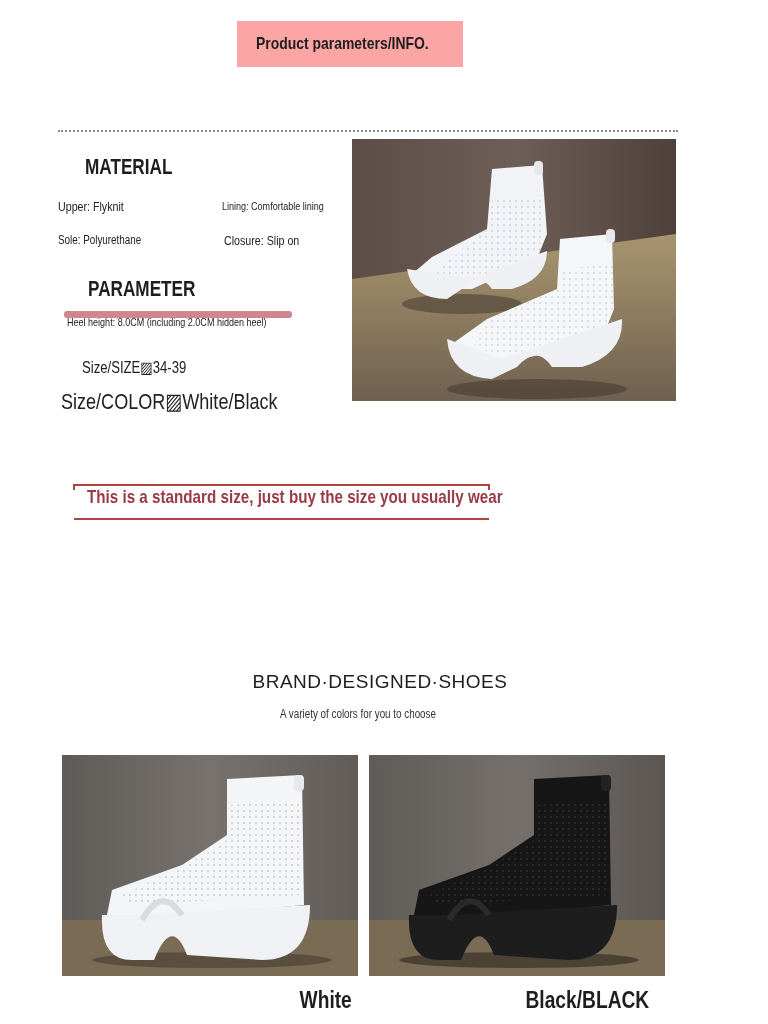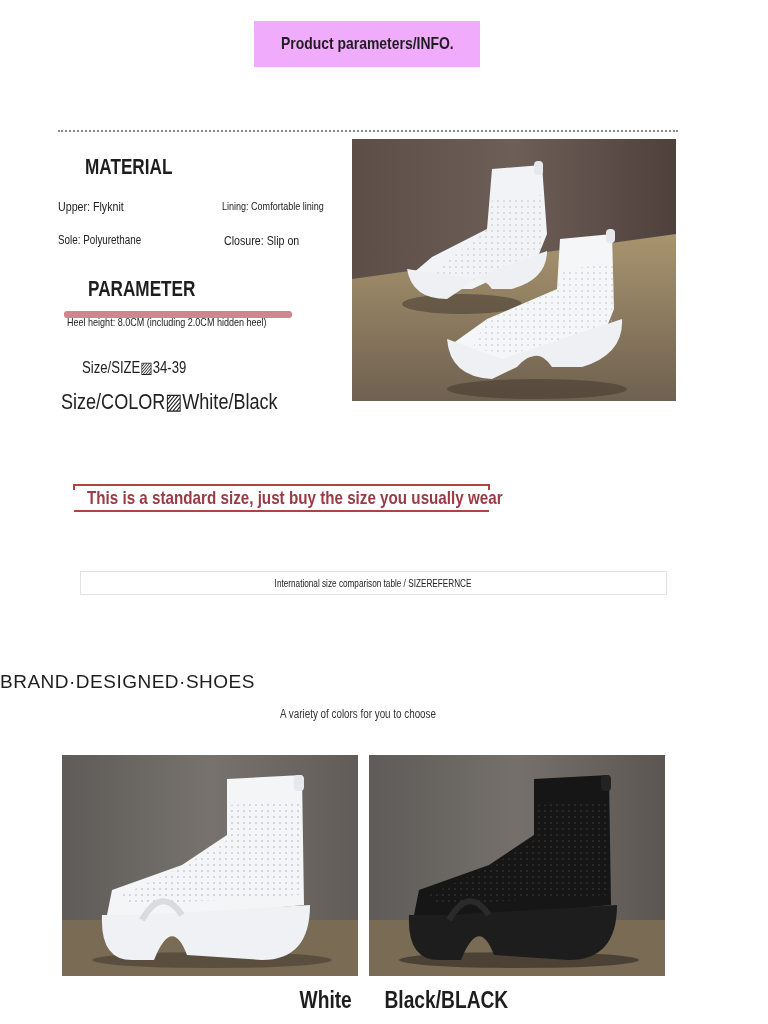--- a/index.html
+++ b/index.html
@@ -1,36 +1,36 @@
 <!DOCTYPE html>
 <html><head>
 <meta charset="utf-8">
 <style>
   html,body{margin:0;padding:0;}
   body{width:768px;height:1024px;background:#ffffff;position:relative;overflow:hidden;font-family:"Liberation Sans",sans-serif;color:#1a1a1a;}
   .abs{position:absolute;}
-  #title-box{left:254px;top:21px;width:226px;height:46px;background:#f0abfc;display:flex;align-items:center;justify-content:center;}
+  #title-box{left:237px;top:21px;width:226px;height:46px;background:#fca5a5;display:flex;align-items:center;justify-content:flex-start;}
   #title-box span{font-size:17px;font-weight:bold;transform:scaleX(0.82);white-space:nowrap;color:#1e1e1e;}
   #divider{left:58px;top:130px;width:620px;border-top:2px dotted #8a8a8a;}
   .h-sec{font-size:22px;font-weight:bold;transform-origin:left center;transform:scaleX(0.78);white-space:nowrap;color:#1e1e1e;}
   .spec{font-size:13px;transform-origin:left center;transform:scaleX(0.82);white-space:nowrap;color:#222;}
   .spec-sm{font-size:11px;transform-origin:left center;transform:scaleX(0.82);white-space:nowrap;color:#222;}
   #heel-bar{left:64px;top:311px;width:228px;height:7px;background:#c9707a;border-radius:3px;opacity:0.85;}
   .photo{overflow:hidden;}
   .photo svg{display:block;width:100%;height:100%;}
-  #notice{left:74px;top:484px;width:415px;height:28px;border-top:2px solid #b0433e;border-bottom:2px solid #b0433e;box-sizing:border-box;display:flex;align-items:center;}
+  #notice{left:74px;top:484px;width:415px;height:36px;border-top:2px solid #b0433e;border-bottom:2px solid #b0433e;box-sizing:border-box;display:flex;align-items:flex-start;}
   #notice::before,#notice::after{content:"";position:absolute;top:-2px;width:2px;height:6px;background:#b0433e;}
   #notice::before{left:-1px;} #notice::after{right:-1px;}
   #notice span{font-size:19px;font-weight:bold;color:#9b3a44;transform-origin:left center;transform:scaleX(0.80);white-space:nowrap;margin-left:13px;}
   #size-table{left:80px;top:571px;width:587px;border-collapse:collapse;font-size:12px;}
   #size-table td{border:1px solid #e2e2e2;text-align:center;color:#555;height:22px;padding:0;}
   #size-table .cap{height:22px;font-size:10px;color:#222;}
   #size-table .rowhead{background:#ececec;color:#222;font-size:10px;width:100px;line-height:11px;}
   .sq{display:inline-block;transform:scaleX(0.82);}
-  #brand{left:0;top:671px;width:760px;font-size:19px;letter-spacing:0.5px;color:#1e1e1e;}
+  #brand{left:0;top:671px;width:760px;text-align:center;font-size:19px;letter-spacing:0.5px;color:#1e1e1e;}
   #brand-sub{left:0;top:707px;width:716px;text-align:center;font-size:12px;color:#333;}
   #brand-sub span{display:inline-block;transform:scaleX(0.82);}
   .cap-label{font-size:24px;font-weight:bold;color:#1e1e1e;transform:scaleX(0.80);white-space:nowrap;text-align:center;}
 </style>
 </head>
 <body>
 
 <div id="title-box" class="abs">
   <span>Product parameters/INFO.</span>
 </div>
@@ -80,23 +80,20 @@
     <rect x="254" y="90" width="9" height="14" rx="4" fill="#e6e8ec"></rect>
   </svg>
 </div>
 
 <div id="notice" class="abs">
   <span>This is a standard size, just buy the size you usually wear</span>
 </div>
 
 <table id="size-table" class="abs">
   <tbody>
-      <tr>
-    <td class="cap" colspan="8"><span class="sq">International size comparison table / SIZEREFERNCE</span></td>
-  </tr>
 </tbody>
   </table>
 
 <div id="brand" class="abs">BRAND·DESIGNED·SHOES</div>
 <div id="brand-sub" class="abs"><span>A variety of colors for you to choose</span></div>
 
 <div class="abs photo" style="left:62px;top:755px;width:296px;height:221px;">
   <svg viewBox="0 0 296 221" preserveAspectRatio="none">
     <defs>
       <linearGradient id="wall2" x1="0" y1="0" x2="1" y2="0">
@@ -137,15 +134,15 @@
     <path d="M168,50 L240,46 L240,140 L70,150 L60,140 L120,112 L165,85 Z" fill="url(#dots3)"></path>
     <path d="M40,160 Q38,205 70,205 L92,205 Q110,160 125,200 L200,205 Q248,205 248,150 L80,160 Z" fill="#1d1d1d"></path>
     <path d="M80,165 Q100,130 120,160" stroke="#2a2a2a" stroke-width="6" fill="none"></path>
     <rect x="232" y="20" width="10" height="16" rx="4" fill="#222"></rect>
   </svg>
 </div>
 
 <div class="abs" style="left:62px;top:986px;width:296px;display:flex;justify-content:flex-end;">
   <div class="cap-label">White</div>
 </div>
-<div class="abs" style="left:369px;top:986px;width:296px;display:flex;justify-content:flex-start;">
+<div class="abs" style="left:369px;top:986px;width:296px;display:flex;justify-content:flex-end;">
   <div class="cap-label">Black/BLACK</div>
 </div>
 
 </body></html>

